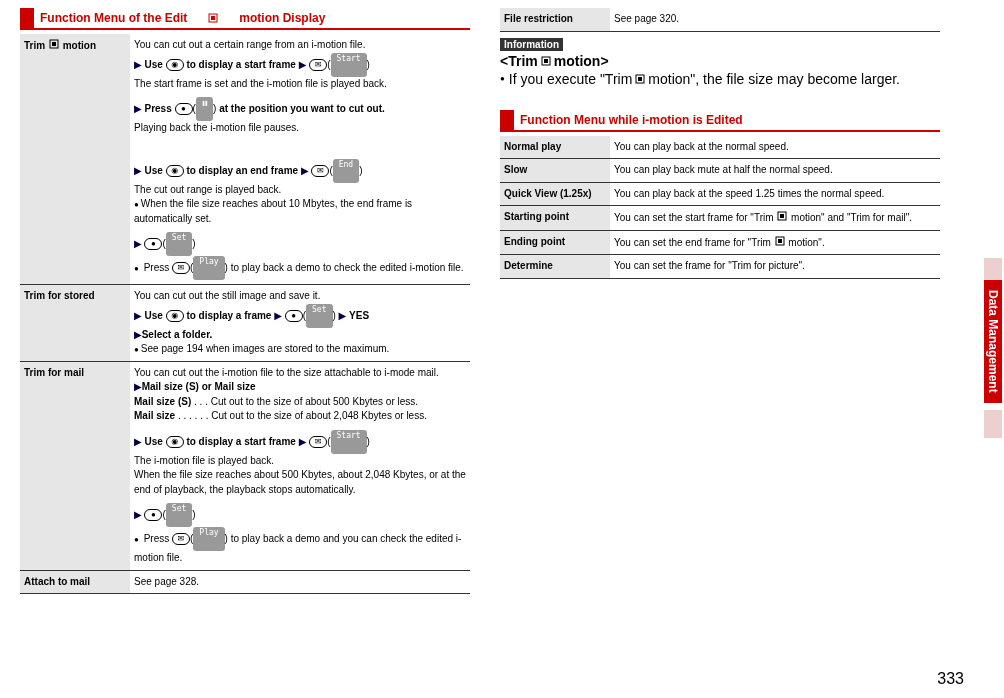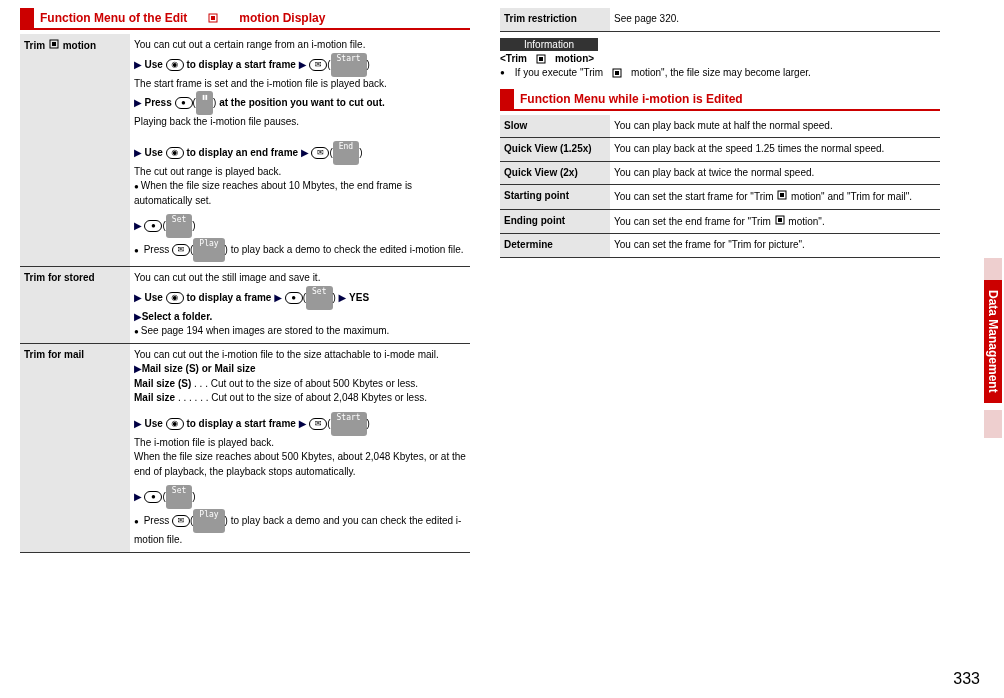--- a/index.html
+++ b/index.html
@@ -68,27 +68,27 @@
     background: #fff;
     vertical-align: middle;
     font-size: 8px;
   }
   .pause-icon::before { content: "❚❚"; font-size: 6px; letter-spacing: -1px; }
   .bullet::before { content: "●"; font-size: 8px; margin-right: 2px; }
   .info-box {
     display: inline-block;
     background: #333;
     color: #fff;
-    font-weight: normal;
+    font-weight: bold;
     font-size: 10px;
-    padding: 1px 24px;
+    padding: 1px 4px;
     margin-top: 6px;
     text-align: center;
   }
-  .info-line { font-size: 10px; margin-top: 2px; display:flex; align-items:center; gap:8px;}
+  .info-line { font-size: 14px; margin-top: 2px; display:flex; align-items:center; gap:2px;}
   .side-tab {
     position: absolute;
     right: 2px;
     top: 280px;
     writing-mode: vertical-rl;
     background: #c00;
     color: #fff;
     font-weight: bold;
     font-size: 12px;
     padding: 10px 2px;
@@ -105,21 +105,21 @@
     position: absolute;
     right: 2px;
     top: 410px;
     width: 18px;
     height: 28px;
     background: #eecfcf;
   }
   .page-num {
     position: absolute;
     bottom: 10px;
-    right: 24px;
+    right: 40px;
     font-size: 16px;
   }
   b { font-weight: bold; }
 </style>
 </head>
 <body>
 
 <div class="columns">
 
   <div class="col-left">
@@ -152,28 +152,28 @@
           <div>You can cut out a certain range from an i-motion file.</div>
           <div>
             <span class="arrow">▶</span>
             <b>Use</b>
             <span class="circle-btn">◉</span>
             <b>to display a start frame</b>
             <span class="arrow">▶</span>
             <span class="mail-btn">✉</span>(<span class="btn-chip">Start</span>)
           </div>
           <div>The start frame is set and the i-motion file is played back.</div>
-          <div style="">
+          <div style="margin-top:6px">
             <span class="arrow">▶</span>
             <b>Press</b>
             <span class="circle-btn">●</span>(<span class="btn-chip"><span class="pause-icon"></span></span>)
             <b>at the position you want to cut out.</b>
           </div>
           <div>Playing back the i-motion file pauses.</div>
-          <div style="margin-top:11px">
+          <div style="margin-top:23px">
             <span class="arrow">▶</span>
             <b>Use</b>
             <span class="circle-btn">◉</span>
             <b>to display an end frame</b>
             <span class="arrow">▶</span>
             <span class="mail-btn">✉</span>(<span class="btn-chip">End</span>)
           </div>
           <div>The cut out range is played back.</div>
           <div class="bullet">When the file size reaches about 10 Mbytes, the end frame is automatically set.</div>
           <div style="margin-top:6px">
@@ -229,29 +229,33 @@
             <span class="circle-btn">●</span>(<span class="btn-chip">Set</span>)
           </div>
           <div class="bullet">
             <span>Press</span>
             <span class="mail-btn">✉</span>(<span class="btn-chip">Play</span>)
             <span>to play back a demo and you can check the edited i-motion file.</span>
           </div>
         </td>
       </tr>
 
+      <tr>
+        <td class="label">Attach to mail</td>
+        <td class="desc">See page 328.</td>
+      </tr>
     </tbody>
       </table>
   </div>
 
   <div class="col-right">
     <table class="menu">
       <tbody>
           <tr>
-        <td class="label">Trim restriction</td>
+        <td class="label">File restriction</td>
         <td class="desc">See page 320.</td>
       </tr>
     </tbody>
       </table>
 
     <div class="info-box">Information</div>
     <div class="info-line">
       <b>&lt;Trim</b>
       <span class="mini-icon">
           <svg viewBox="0 0 10 10">
@@ -265,37 +269,37 @@
       <span>If you execute "Trim</span>
       <span class="mini-icon">
           <svg viewBox="0 0 10 10">
             <rect x="1" y="1" width="8" height="8" fill="none" stroke="#000" stroke-width="1"></rect>
             <rect x="3" y="3" width="4" height="4" fill="#000"></rect>
           </svg>
         </span>
       <span>motion", the file size may become larger.</span>
     </div>
 
-    <div class="section-header" style="margin-top:10px">
+    <div class="section-header" style="margin-top:23px">
       <span class="section-header-text">Function Menu while i-motion is Edited</span>
     </div>
 
     <table class="menu">
       <tbody>
+          <tr>
+            <td class="label">Normal play</td>
+            <td class="desc">You can play back at the normal speed.</td>
+          </tr>
       <tr>
             <td class="label">Slow</td>
             <td class="desc">You can play back mute at half the normal speed.</td>
           </tr>
       <tr>
             <td class="label">Quick View (1.25x)</td>
             <td class="desc">You can play back at the speed 1.25 times the normal speed.</td>
-          </tr>
-      <tr>
-            <td class="label">Quick View (2x)</td>
-            <td class="desc">You can play back at twice the normal speed.</td>
           </tr>
       <tr>
             <td class="label">Starting point</td>
             <td class="desc"><span>You can set the start frame for "Trim</span> <span class="mini-icon">
                 <svg viewBox="0 0 10 10">
                   <rect x="1" y="1" width="8" height="8" fill="none" stroke="#000" stroke-width="1"></rect>
                   <rect x="3" y="3" width="4" height="4" fill="#000"></rect>
                 </svg>
               </span> <span>motion" and "Trim for mail".</span></td>
           </tr>

